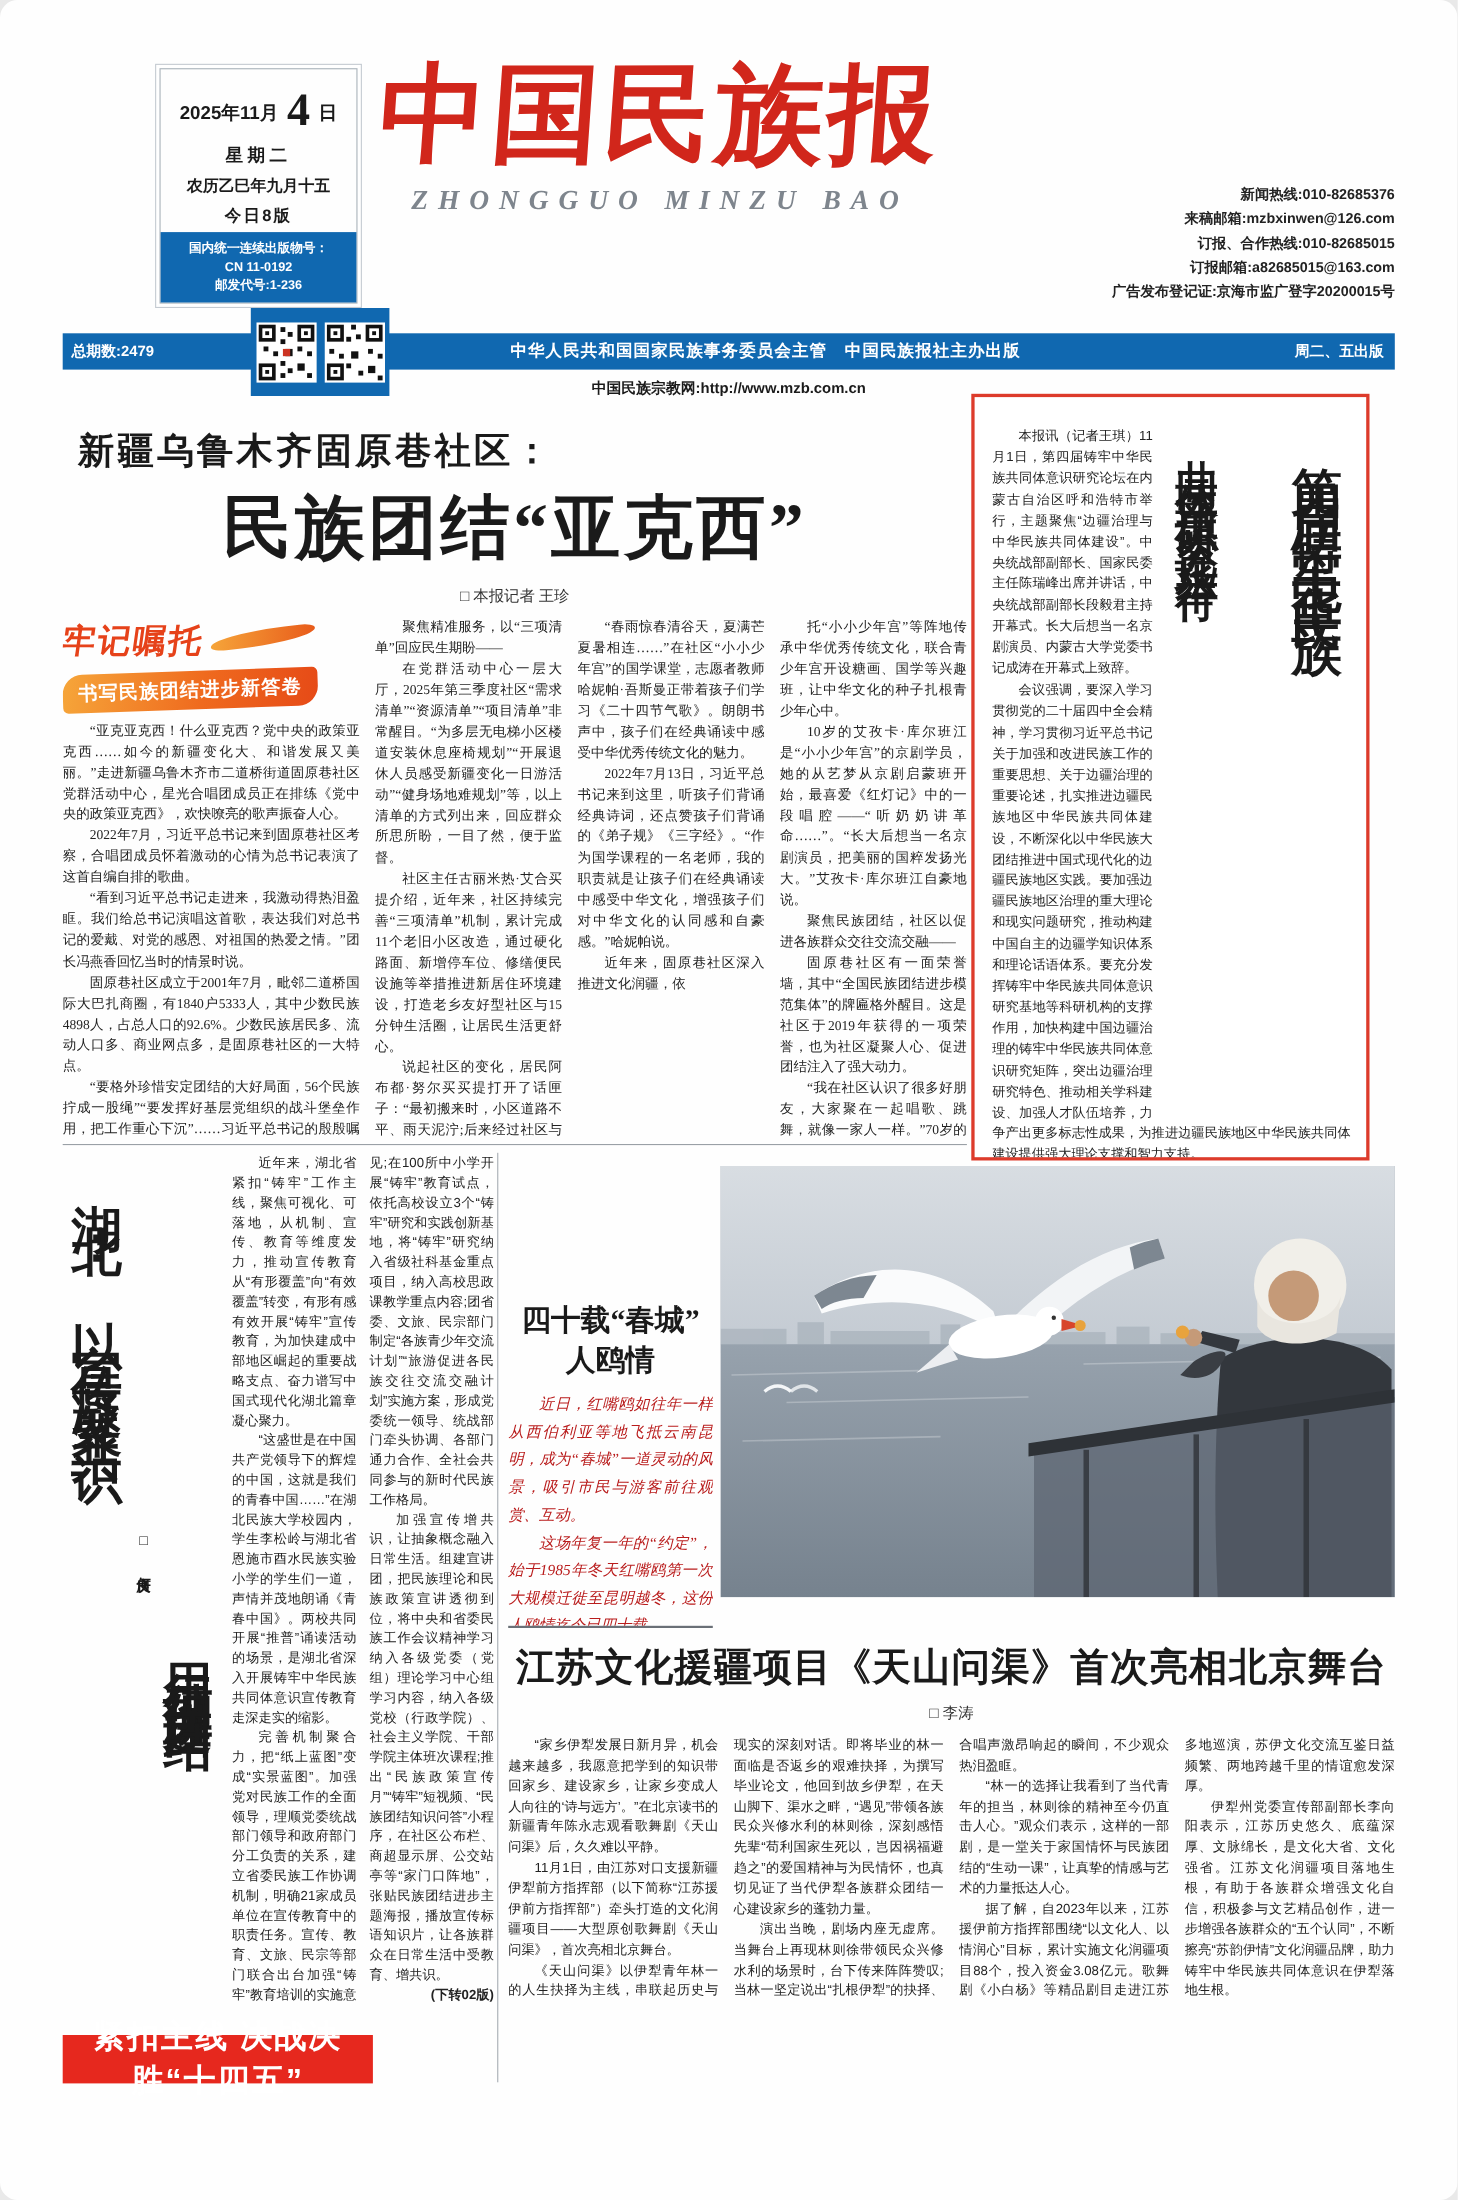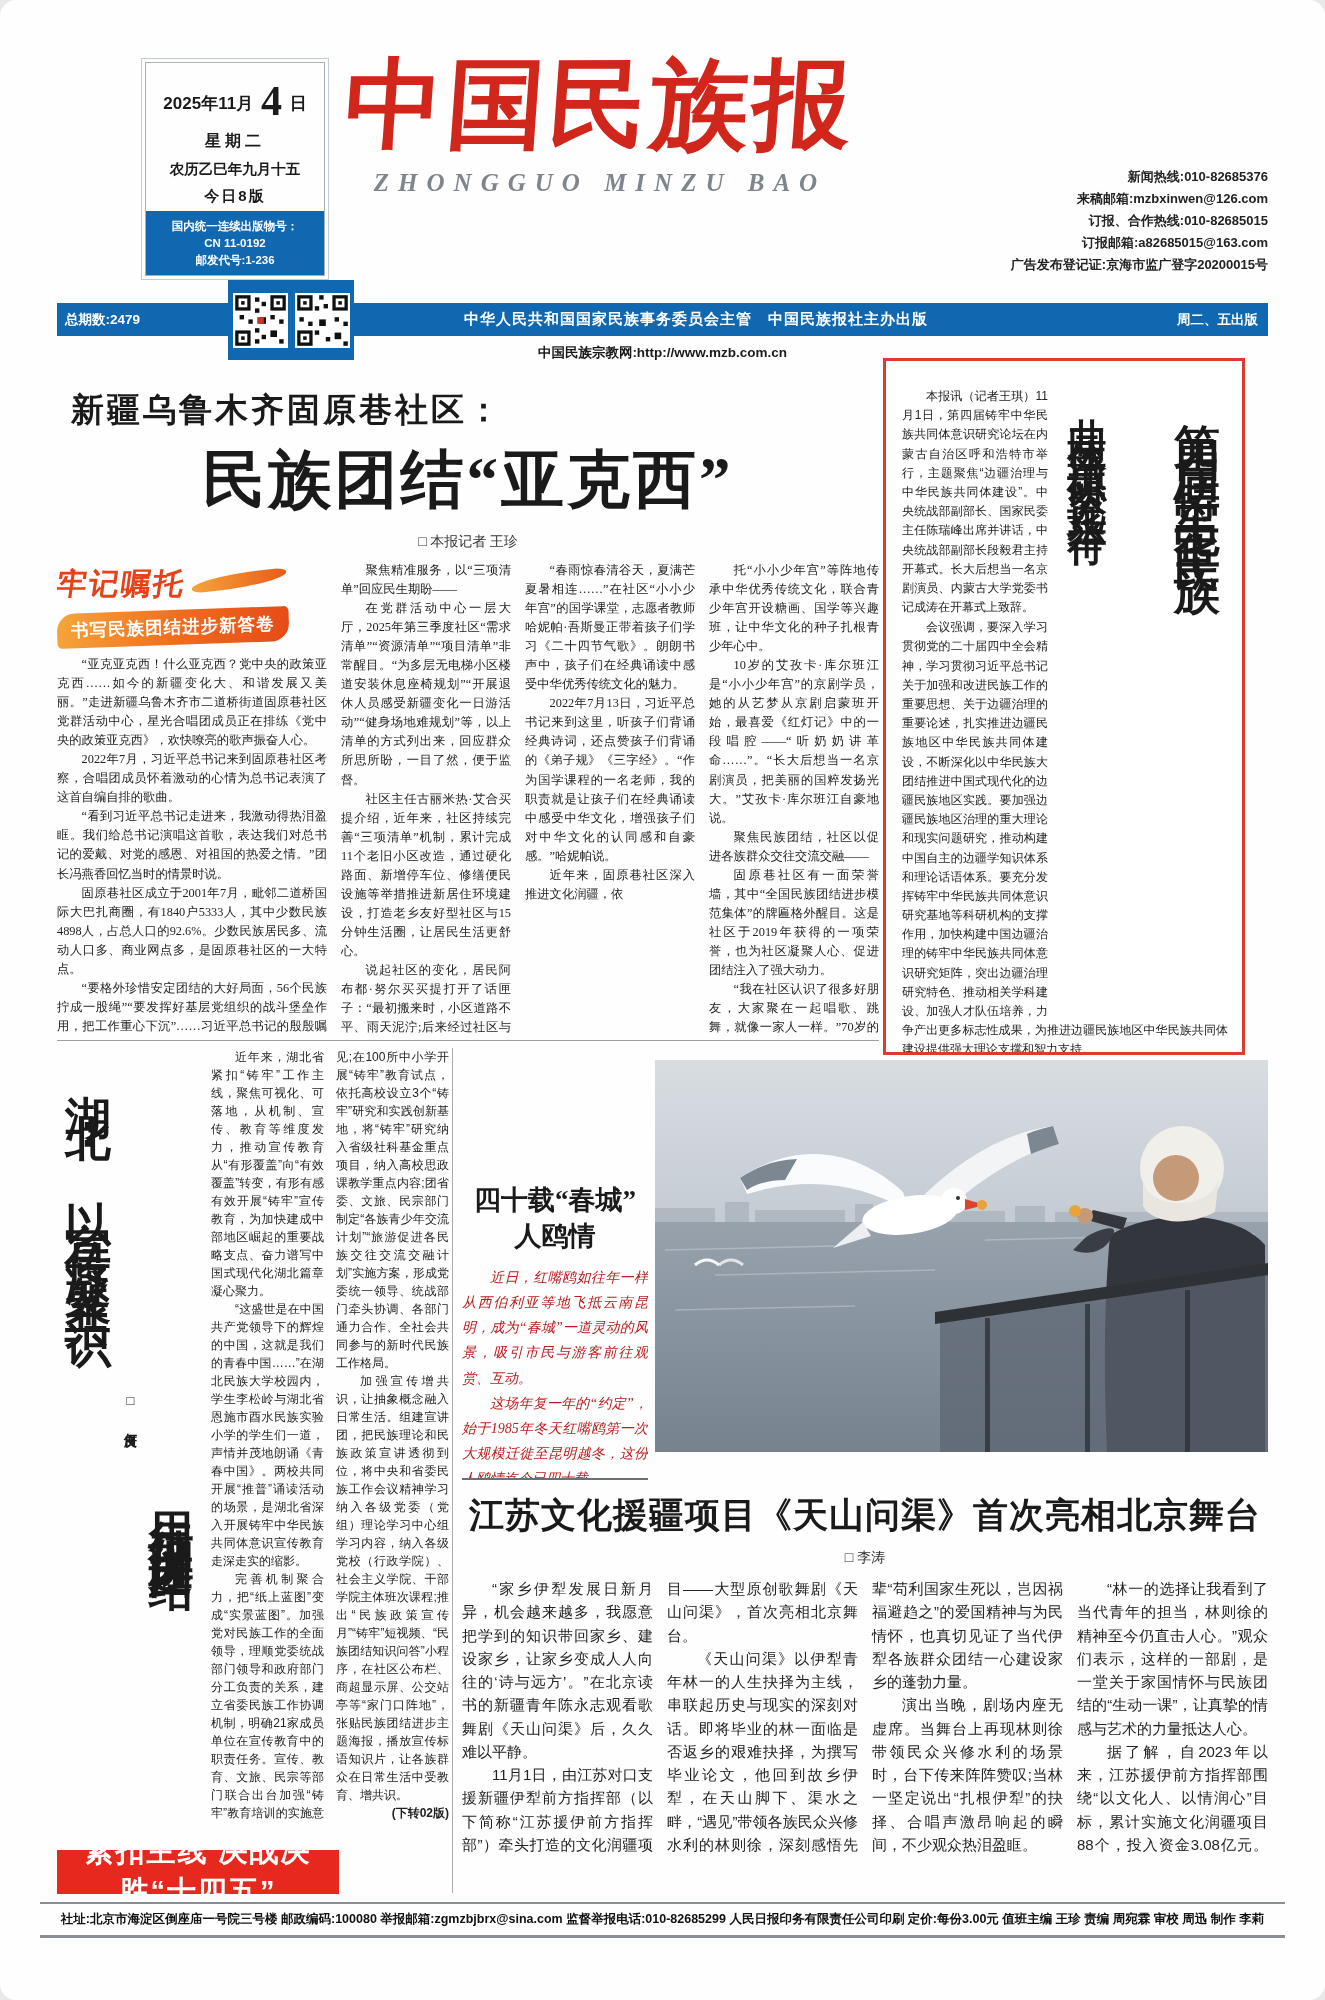--- a/index.html
+++ b/index.html
@@ -85,21 +85,21 @@
   .cap-body{margin-top:10px;font-size:14px;line-height:1.8;text-align:justify;font-style:italic;
             font-family:"Liberation Serif","DejaVu Serif",serif;color:#b91c1c;}
   .cap-rule{left:462px;top:1478px;width:186px;height:2px;background:#6a7077;}
   .photo{left:655px;top:1060px;width:613px;height:392px;overflow:hidden;background:#b9c0c7;}
 
   
   .jiangsu{left:462px;top:1492px;width:806px;}
   .js-headline{font-size:35px;font-weight:900;text-align:center;letter-spacing:1px;
                font-family:"Liberation Serif",serif;}
   .js-byline{text-align:center;font-size:14px;margin:10px 0 10px;color:#333;}
-  .js-body{columns:4;column-gap:14px;height:302px;overflow:hidden;font-size:15px;line-height:1.55;
+  .js-body{columns:4;column-gap:14px;height:302px;overflow:hidden;font-size:12px;line-height:1.55;
            text-align:justify;color:#222;}
 
   
   .footer{left:40px;top:1902px;width:1245px;border-top:2px solid #8a8f96;border-bottom:3px solid #8a8f96;
           padding:7px 0;text-align:center;font-size:12.5px;font-weight:bold;color:#111;}
 </style>
 </head>
 <body>
 
 <div class="page">
@@ -365,15 +365,14 @@
         <p>“家乡伊犁发展日新月异，机会越来越多，我愿意把学到的知识带回家乡、建设家乡，让家乡变成人人向往的‘诗与远方’。”在北京读书的新疆青年陈永志观看歌舞剧《天山问渠》后，久久难以平静。</p>
         <p>11月1日，由江苏对口支援新疆伊犁前方指挥部（以下简称“江苏援伊前方指挥部”）牵头打造的文化润疆项目——大型原创歌舞剧《天山问渠》，首次亮相北京舞台。</p>
         <p>《天山问渠》以伊犁青年林一的人生抉择为主线，串联起历史与现实的深刻对话。即将毕业的林一面临是否返乡的艰难抉择，为撰写毕业论文，他回到故乡伊犁，在天山脚下、渠水之畔，“遇见”带领各族民众兴修水利的林则徐，深刻感悟先辈“苟利国家生死以，岂因祸福避趋之”的爱国精神与为民情怀，也真切见证了当代伊犁各族群众团结一心建设家乡的蓬勃力量。</p>
         <p>演出当晚，剧场内座无虚席。当舞台上再现林则徐带领民众兴修水利的场景时，台下传来阵阵赞叹;当林一坚定说出“扎根伊犁”的抉择、合唱声激昂响起的瞬间，不少观众热泪盈眶。</p>
         <p>“林一的选择让我看到了当代青年的担当，林则徐的精神至今仍直击人心。”观众们表示，这样的一部剧，是一堂关于家国情怀与民族团结的“生动一课”，让真挚的情感与艺术的力量抵达人心。</p>
         <p>据了解，自2023年以来，江苏援伊前方指挥部围绕“以文化人、以情润心”目标，累计实施文化润疆项目88个，投入资金3.08亿元。歌舞剧《小白杨》等精品剧目走进江苏多地巡演，苏伊文化交流互鉴日益频繁、两地跨越千里的情谊愈发深厚。</p>
         <p>伊犁州党委宣传部副部长李向阳表示，江苏历史悠久、底蕴深厚、文脉绵长，是文化大省、文化强省。江苏文化润疆项目落地生根，有助于各族群众增强文化自信，积极参与文艺精品创作，进一步增强各族群众的“五个认同”，不断擦亮“苏韵伊情”文化润疆品牌，助力铸牢中华民族共同体意识在伊犁落地生根。</p>
       </div>
   </div>
 
-  <div class="abs footer">社址:北京市海淀区倒座庙一号院三号楼 邮政编码:100080 举报邮箱:zgmzbjbrx@sina.com 监督举报电话:010-82685299 人民日报印务有限责任公司印刷 定价:每份3.00元 值班主编 王珍 责编 周宛霖 审校 周迅 制作 李莉</div>
 
 </div>
 
 </body></html>

